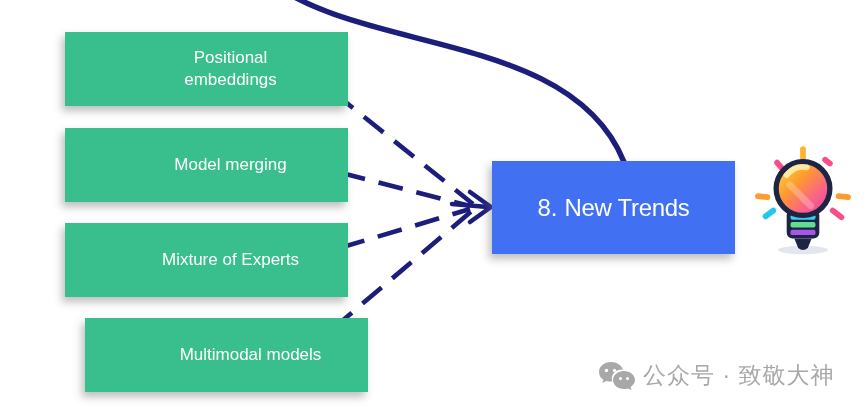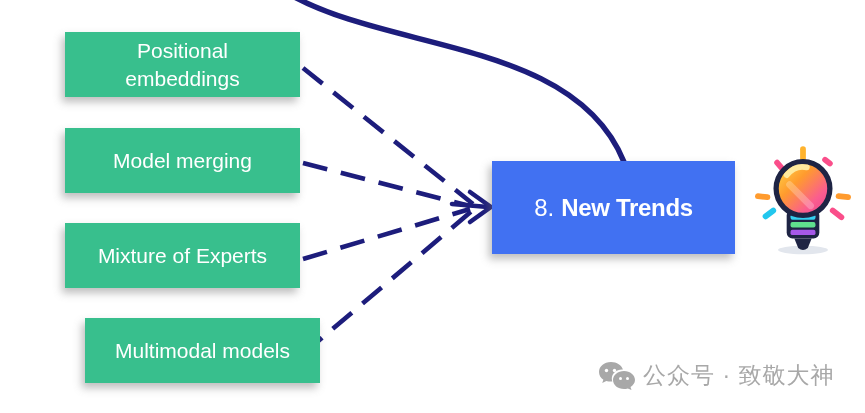--- a/index.html
+++ b/index.html
@@ -33,36 +33,36 @@
   }
 
   
   .node{
     position:absolute;z-index:2;
     display:flex;align-items:center;justify-content:center;
     text-align:center;color:#ffffff;
     box-shadow:-3px 5px 8px rgba(110,110,110,0.45);
   }
   .node-green{
-    left:65px;width:235px;height:65px;
+    left:65px;width:235px;height:74px;
     background:var(--node-green,#38bf8d);
-    font-size:21px;line-height:1.3;
+    font-size:17px;line-height:1.3;padding-left:48px;
   }
   .node-green.n0{top:32px;}
   .node-green.n1{top:128px;}
   .node-green.n2{top:223px;}
   .node-green.n3{top:318px;margin-left:20px;}
   .node-green.n0 .node-label{max-width:160px;}
   .node-blue{
     left:492px;top:161px;width:243px;height:93px;
     background:var(--node-blue,#4171f2);
     font-size:24px;
   }
   .node-blue .num{font-weight:400;margin-right:7px;}
-  .node-blue .ttl{font-weight:700;letter-spacing:-0.3px;text-align:right;}
+  .node-blue .ttl{font-weight:400;letter-spacing:-0.3px;text-align:right;}
 
   
   #bulb{position:absolute;left:755px;top:146px;z-index:2;}
 
   
   #watermark{
     position:absolute;left:597px;top:360px;z-index:3;
     display:flex;align-items:flex-start;gap:6px;
     color:var(--watermark-gray,#a8a8a8);
     font-size:23px;letter-spacing:1px;

